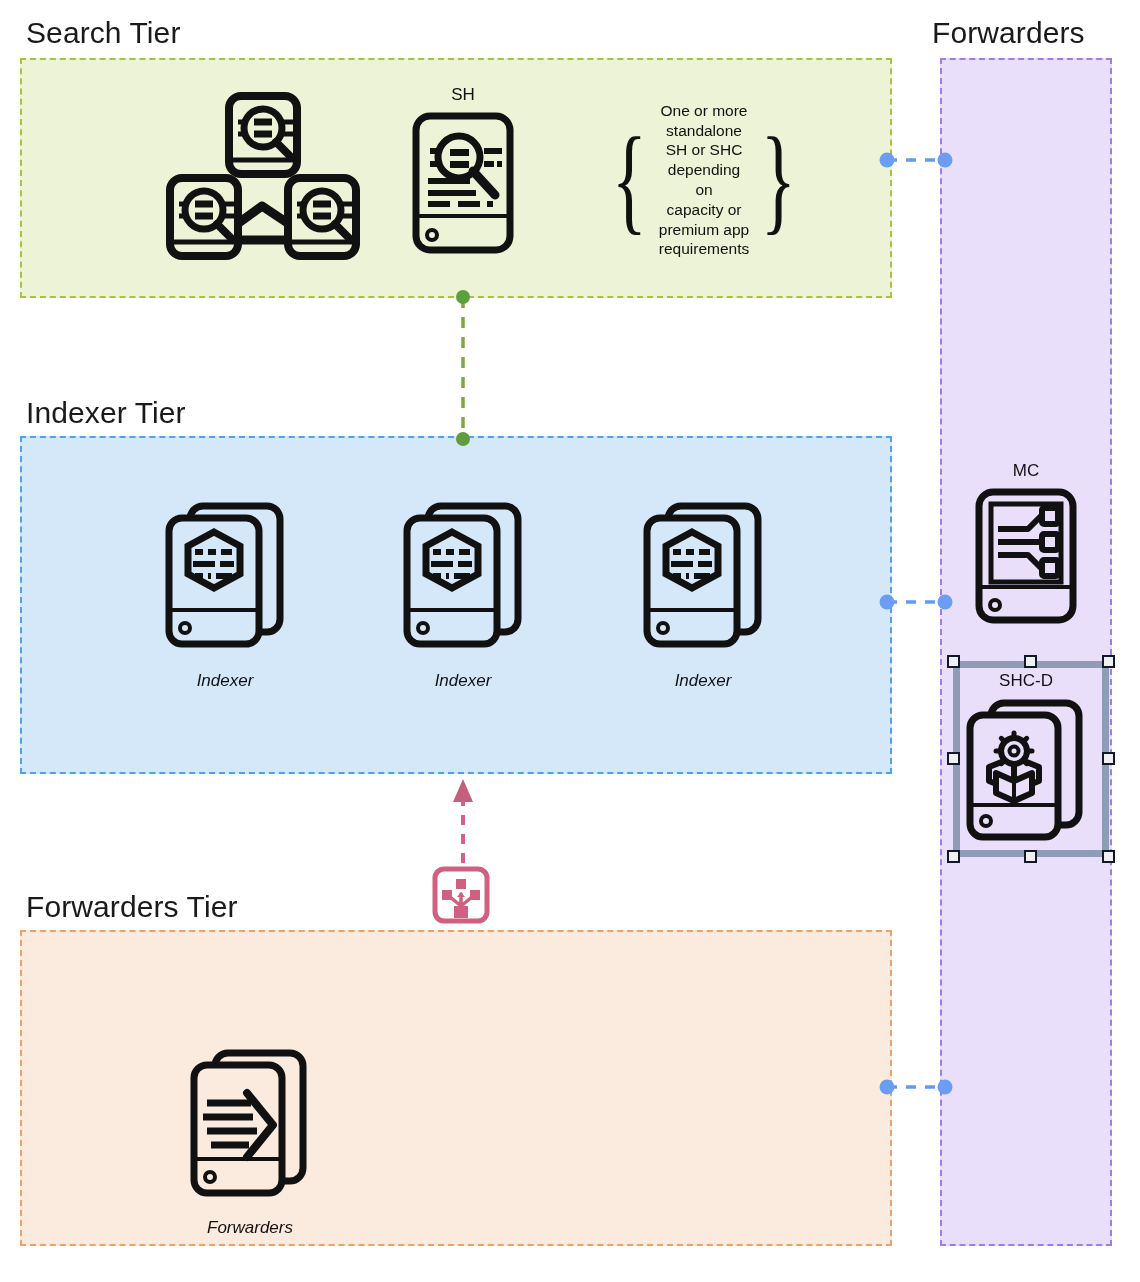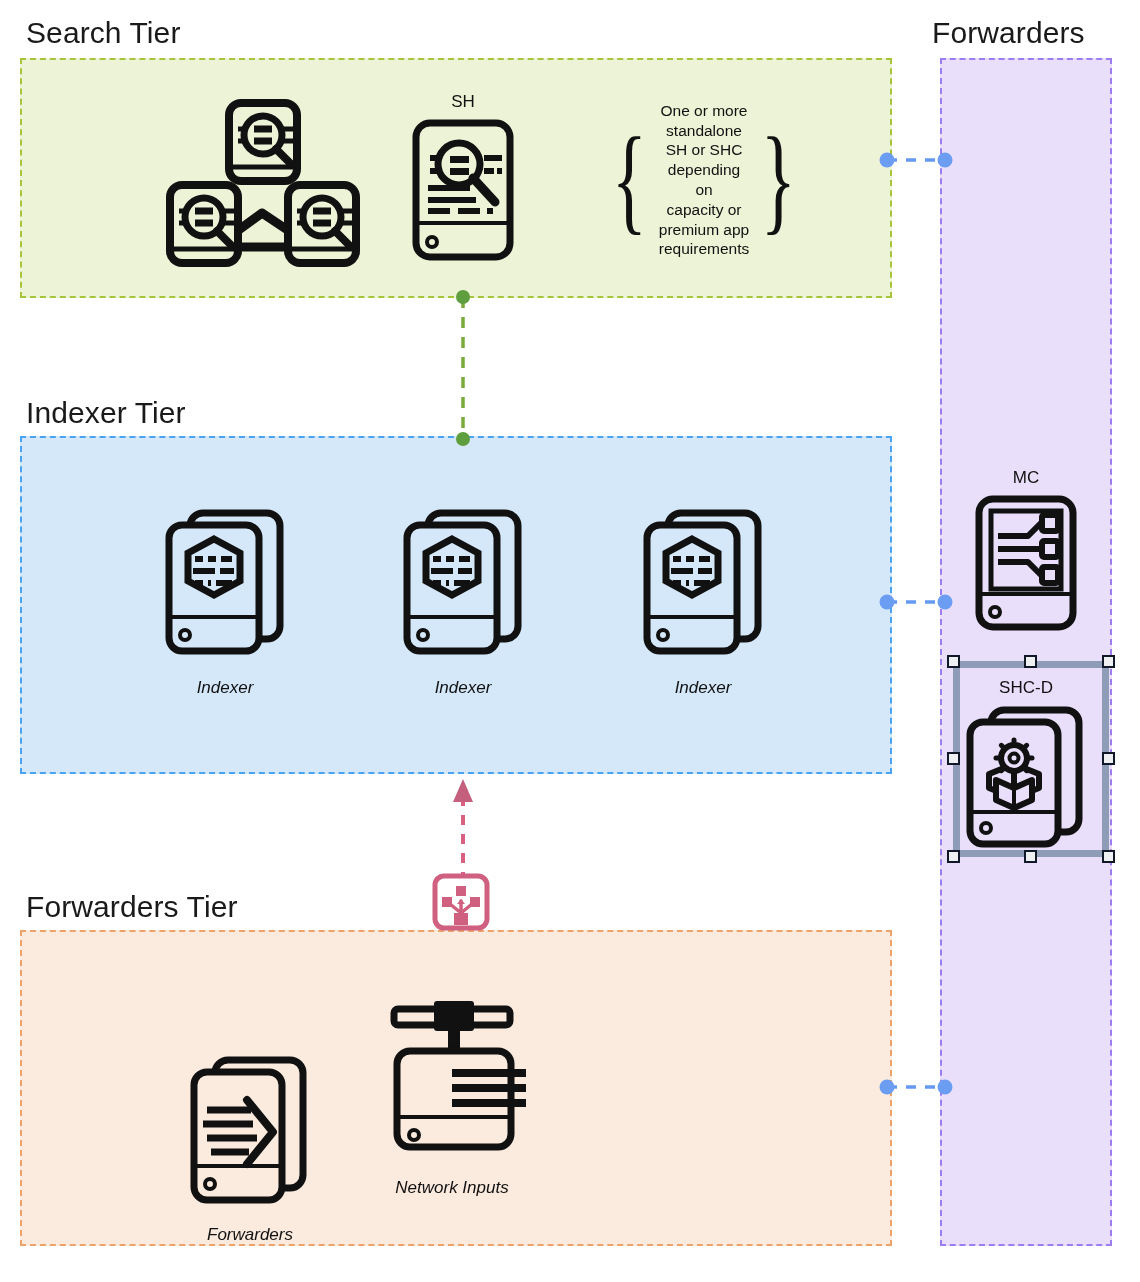--- a/index.html
+++ b/index.html
@@ -51,21 +51,20 @@
   }
   .tier-manage {
     background: #e9dffb;
     border-color: #9d7bf0;
   }
 
   
   .node {
     position: absolute;
     text-align: center;
-    margin-top: 7px;
   }
   .node-label {
     font-size: 17px;
     color: #111111;
     line-height: 1.1;
     white-space: nowrap;
   }
   .node-label.top {
     margin-bottom: 6px;
   }
@@ -253,32 +252,20 @@
       <rect x="26" y="6" width="88" height="128" rx="13" fill="#fbeade" stroke="#111" stroke-width="7"></rect>
       <rect x="5" y="18" width="88" height="128" rx="13" fill="#fbeade" stroke="#111" stroke-width="7"></rect>
       <path d="M7 112 H91" stroke="#111" stroke-width="4"></path>
       <circle cx="21" cy="130" r="5" fill="none" stroke="#111" stroke-width="4"></circle>
       <path d="M58 46 L84 78 L58 110" stroke="#111" stroke-width="8" fill="none" stroke-linecap="round" stroke-linejoin="round"></path>
       <path d="M18 56 h44 M14 70 h50 M18 84 h50 M22 98 h38" stroke="#111" stroke-width="7"></path>
     </svg>
     <div class="node-label bottom">Forwarders</div>
   </div>
 
-  <div class="node" style="left:382px; top:988px; width:140px;">
-    <svg class="node-art" width="146" height="172" viewBox="0 0 146 172">
-      <rect x="12" y="14" width="116" height="16" rx="4" fill="#fbeade" stroke="#111" stroke-width="7"></rect>
-      <rect x="52" y="6" width="40" height="30" rx="3" fill="#111"></rect>
-      <rect x="66" y="34" width="12" height="22" fill="#111"></rect>
-      <path d="M28 56 h88 a13 13 0 0 1 13 13 v70 a13 13 0 0 1 -13 13 h-88 a13 13 0 0 1 -13 -13 v-70 a13 13 0 0 1 13 -13 z" fill="#fbeade" stroke="#111" stroke-width="7"></path>
-      <path d="M17 122 H129" stroke="#111" stroke-width="4"></path>
-      <circle cx="32" cy="140" r="5" fill="none" stroke="#111" stroke-width="4"></circle>
-      <path d="M70 78 h74 M70 93 h74 M70 108 h74" stroke="#111" stroke-width="8"></path>
-    </svg>
-    <div class="node-label bottom">Network Inputs</div>
-  </div>
 
 
 
 
   <div class="node" style="left:961px; top:462px; width:130px;">
     <div class="node-label top">MC</div>
     <svg class="node-art" width="104" height="138" viewBox="0 0 104 138">
       <rect x="5" y="5" width="94" height="128" rx="14" fill="#e9dffb" stroke="#111" stroke-width="7"></rect>
       <path d="M7 100 H97" stroke="#111" stroke-width="4"></path>
       <circle cx="21" cy="118" r="5" fill="none" stroke="#111" stroke-width="4"></circle>

